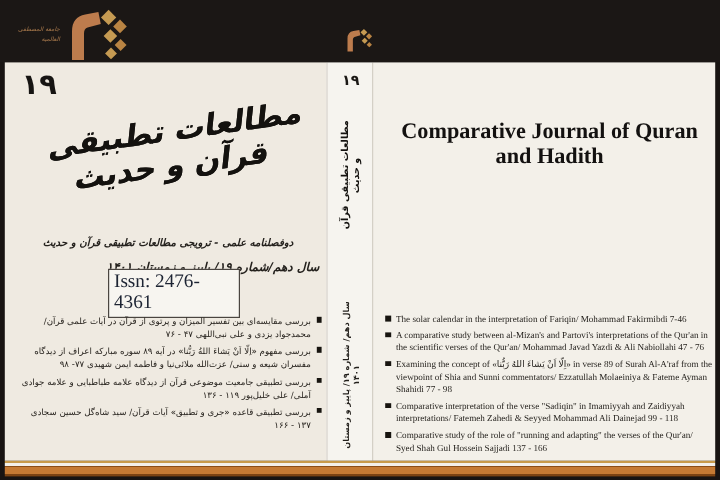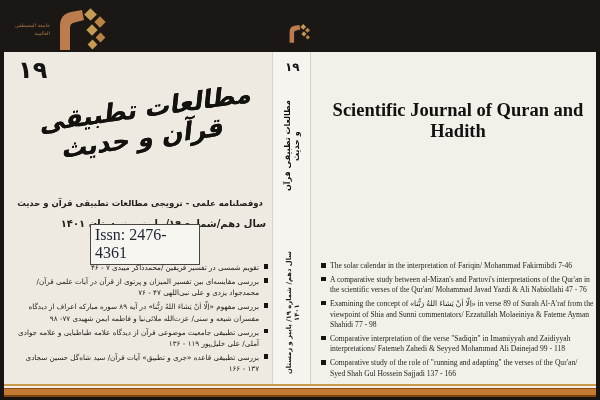--- a/index.html
+++ b/index.html
@@ -29,21 +29,21 @@
   .stripe{
     position:absolute;left:4px;top:384px;width:592px;height:13px;
     background:linear-gradient(to bottom,
       #c79a4a 0px,#c79a4a 2px,
       #f3f0ea 2px,#f3f0ea 4px,
       #8a4d17 4px,#8a4d17 5px,
       #c57a33 5px,#c57a33 11px,
       #7c4312 11px,#7c4312 13px);
   }
   
-  .fa{font-family:"DejaVu Sans",sans-serif;direction:rtl;}
+  .fa{font-family:"DejaVu Sans",sans-serif;direction:rtl;font-style:italic;}
   .issue-no-left{
     position:absolute;left:14px;top:4px;font-family:"DejaVu Sans",sans-serif;
     font-size:24px;font-weight:bold;color:#161412;
   }
   .callig-main{
     position:absolute;left:18px;top:42px;width:246px;text-align:center;
     font-family:"DejaVu Sans",sans-serif;direction:rtl;
     font-size:25px;font-weight:bold;letter-spacing:-1px;color:#14120f;
     transform:rotate(-8deg) skewX(-14deg);
     text-shadow:0 0 .5px #14120f;
@@ -130,45 +130,41 @@
 
   <div class="issue-no-left">۱۹</div>
   <div class="callig-main">مطالعات تطبیقی قرآن و حدیث</div>
   <div class="fa-sub1 fa">دوفصلنامه علمی - ترویجی مطالعات تطبیقی قرآن و حدیث</div>
   <div class="fa-sub2 fa">سال دهم/شماره ۱۹/ پاییز و زمستان ۱۴۰۱</div>
   <div class="issn-box">Issn: 2476-4361</div>
 
   <div class="fa-list" style="position:absolute;left:12px;top:210px;width:252px;">
     <div class="art">
         <span class="blt"></span>
-        <span class="art-t">تقویم شمسی در تفسیر فریقین /محمدذاکر میبدی ۷ - ۴۶</span>
-      </div>
-    <div class="art">
-        <span class="blt"></span>
         <span class="art-t">بررسی مقایسه‌ای بین تفسیر المیزان و پرتوی از قرآن در آیات علمی قرآن/ محمدجواد یزدی و علی نبی‌اللهی ۴۷ - ۷۶</span>
       </div>
     <div class="art">
         <span class="blt"></span>
         <span class="art-t">بررسی مفهوم «اِلّا اَنْ یَشاءَ اللهُ رَبُّنا» در آیه ۸۹ سوره مبارکه اعراف از دیدگاه مفسران شیعه و سنی/ عزت‌الله ملائی‌نیا و فاطمه ایمن شهیدی ۷۷- ۹۸</span>
       </div>
     <div class="art">
         <span class="blt"></span>
         <span class="art-t">بررسی تطبیقی جامعیت موضوعی قرآن از دیدگاه علامه طباطبایی و علامه جوادی آملی/ علی خلیل‌پور ۱۱۹ - ۱۳۶</span>
       </div>
     <div class="art">
         <span class="blt"></span>
         <span class="art-t">بررسی تطبیقی قاعده «جری و تطبیق» آیات قرآن/ سید شاه‌گل حسین سجادی ۱۳۷ - ۱۶۶</span>
       </div>
   </div>
 
   <div class="spine-no">۱۹</div>
   <div class="spine-callig">مطالعات تطبیقی قرآن و حدیث</div>
   <div class="spine-issue">سال دهم/ شماره ۱۹/ پاییز و زمستان ۱۴۰۱</div>
 
-  <div class="en-title">Scientific Journal of Quran and Hadith</div>
+  <div class="en-title">Comparative Journal of Quran and Hadith</div>
 
   <div class="en-list">
     <div class="art">
         <span class="blt"></span>
         <span class="art-t">The solar calendar in the interpretation of Fariqin/ Mohammad Fakirmibdi 7-46</span>
       </div>
     <div class="art">
         <span class="blt"></span>
         <span class="art-t">A comparative study between al-Mizan's and Partovi's interpretations of the Qur'an in the scientific verses of the Qur'an/ Mohammad Javad Yazdi &amp; Ali Nabiollahi 47 - 76</span>
       </div>

